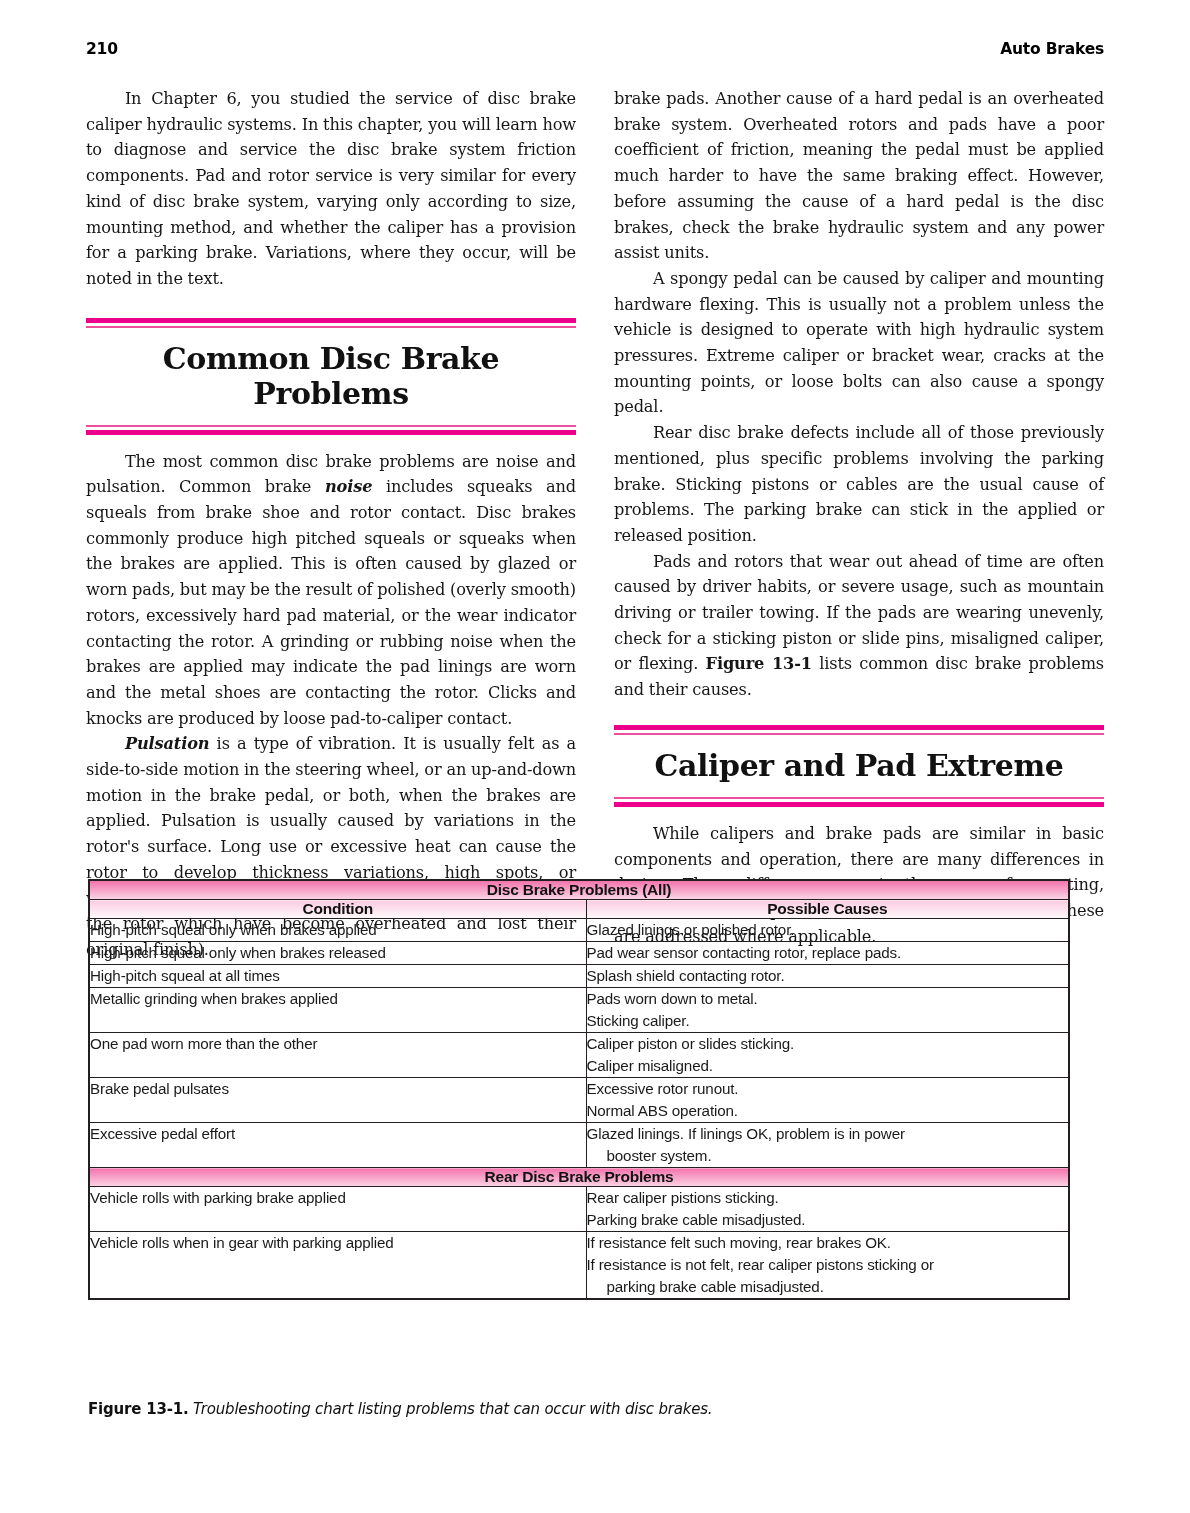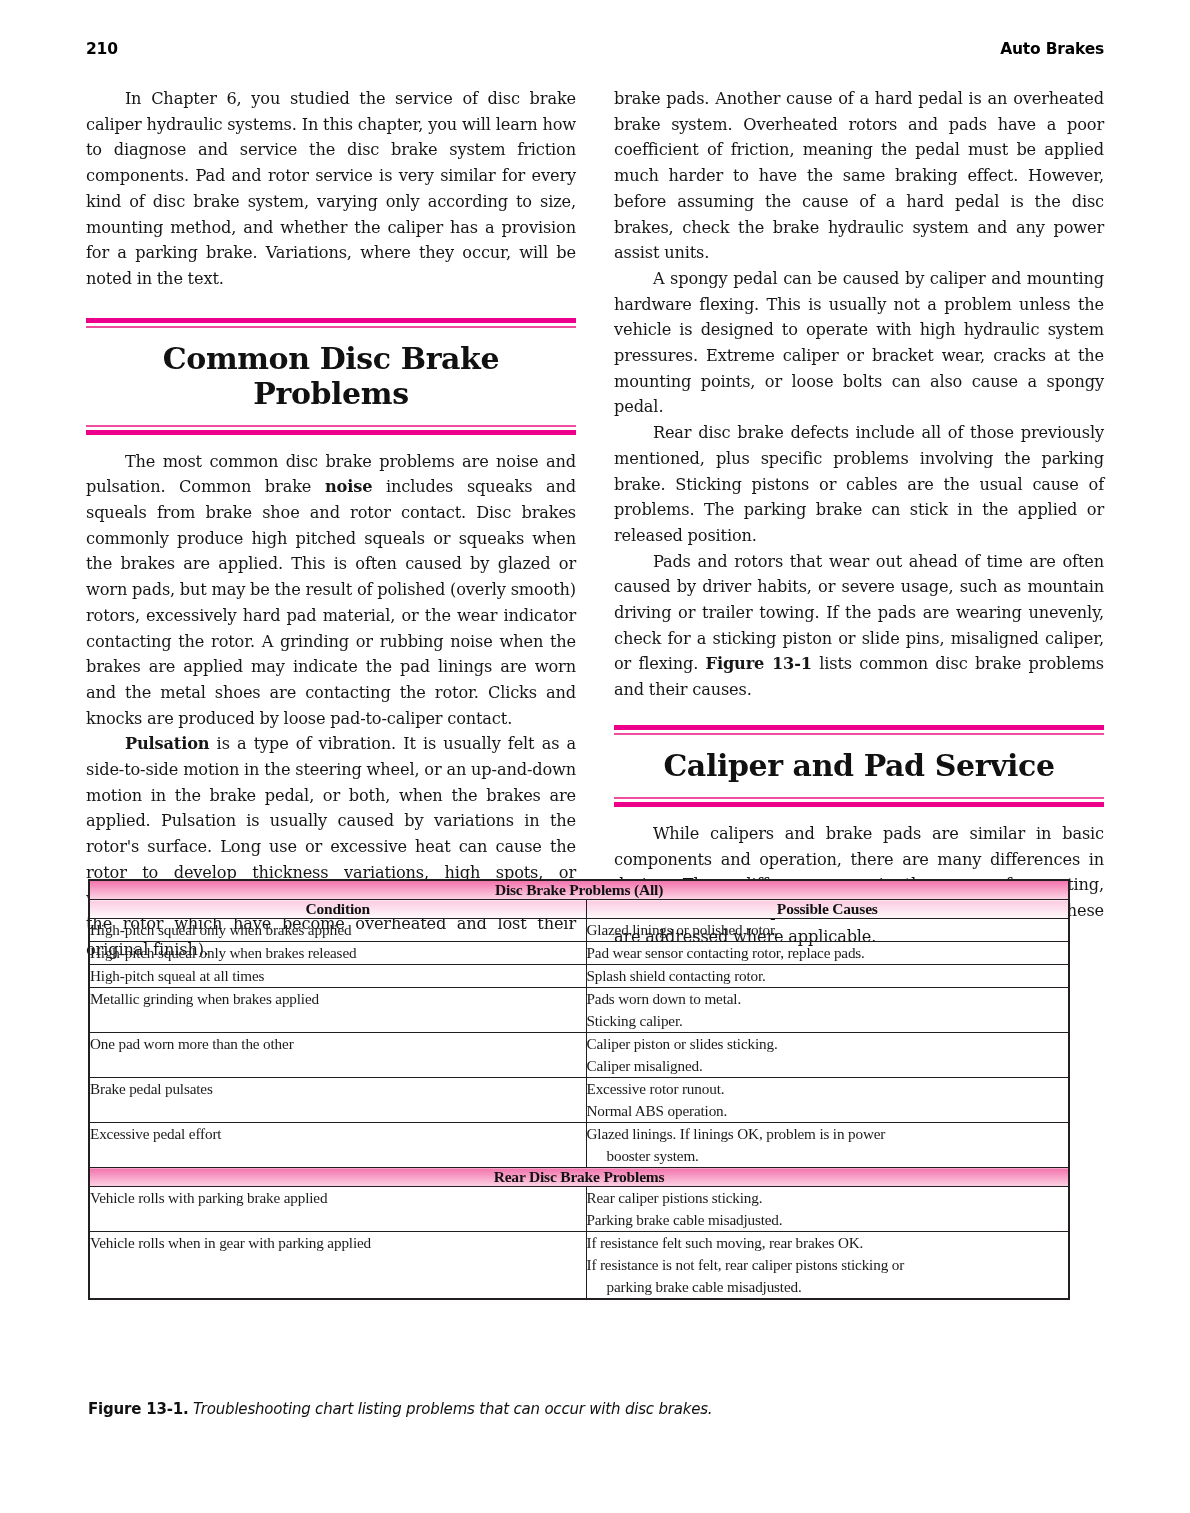--- a/index.html
+++ b/index.html
@@ -59,21 +59,21 @@
     font-size: 16.2px;
     line-height: 25.7px;
     text-align: justify;
     text-indent: 2.4em;
     letter-spacing: -0.15px;
     word-spacing: -0.2px;
     color: #161616;
   }
   p.body.noindent { text-indent: 0; }
   p.body b { font-weight: bold; margin-top: 15px; }
-  p.body .bi { font-weight: bold; }
+  p.body .bi { font-weight: bold; font-style: italic; }
 
   
   .section-head {
     margin: 26px 0 14px 0;
   }
   .section-head.tight-top { margin-top: 22px; }
 
   .rule-top, .rule-bottom {
     width: 100%;
   }
@@ -102,21 +102,21 @@
   .figure-wrap {
     position: absolute;
     left: 88px;
     top: 879px;
     width: 980px;
   }
   table.tbl {
     width: 980px;
     border-collapse: collapse;
     table-layout: fixed;
-    font-family: Liberation Serif, serif;
+    font-family: Liberation Sans, sans-serif;
     border: 2px solid #231f20;
   }
   table.tbl col.c1 { width: 497px; }
   table.tbl col.c2 { width: 483px; }
 
   table.tbl td {
     border: 1.5px solid #231f20;
     vertical-align: top;
     padding: 0;
   }
@@ -211,21 +211,21 @@
       <p class="body">Rear disc brake defects include all of those previously mentioned, plus specific problems involving the parking brake. Sticking pistons or cables are the usual cause of problems. The parking brake can stick in the applied or released position.</p>
 
       <p class="body"><span>Pads and rotors that wear out ahead of time are often caused by driver habits, or severe usage, such as mountain driving or trailer towing. If the pads are wearing unevenly, check for a sticking piston or slide pins, misaligned caliper, or flexing. </span><b>Figure 13-1</b><span> lists common disc brake problems and their causes.</span></p>
 
       <div class="section-head tight-top">
         <div class="rule-top">
           <div class="rule-thick"></div>
           <div class="rule-gap"></div>
           <div class="rule-thin"></div>
         </div>
-        <h2>Caliper and Pad Service</h2>
+        <h2>Caliper and Pad Extreme</h2>
         <div class="rule-bottom">
           <div class="rule-thin"></div>
           <div class="rule-gap"></div>
           <div class="rule-thick"></div>
         </div>
       </div>
 
       <p class="body">While calipers and brake pads are similar in basic components and operation, there are many differences in design. These differences are in the areas of mounting, noise reduction clips and insulators, and fasteners. These are addressed where applicable.</p>
     </div>
   </div>

